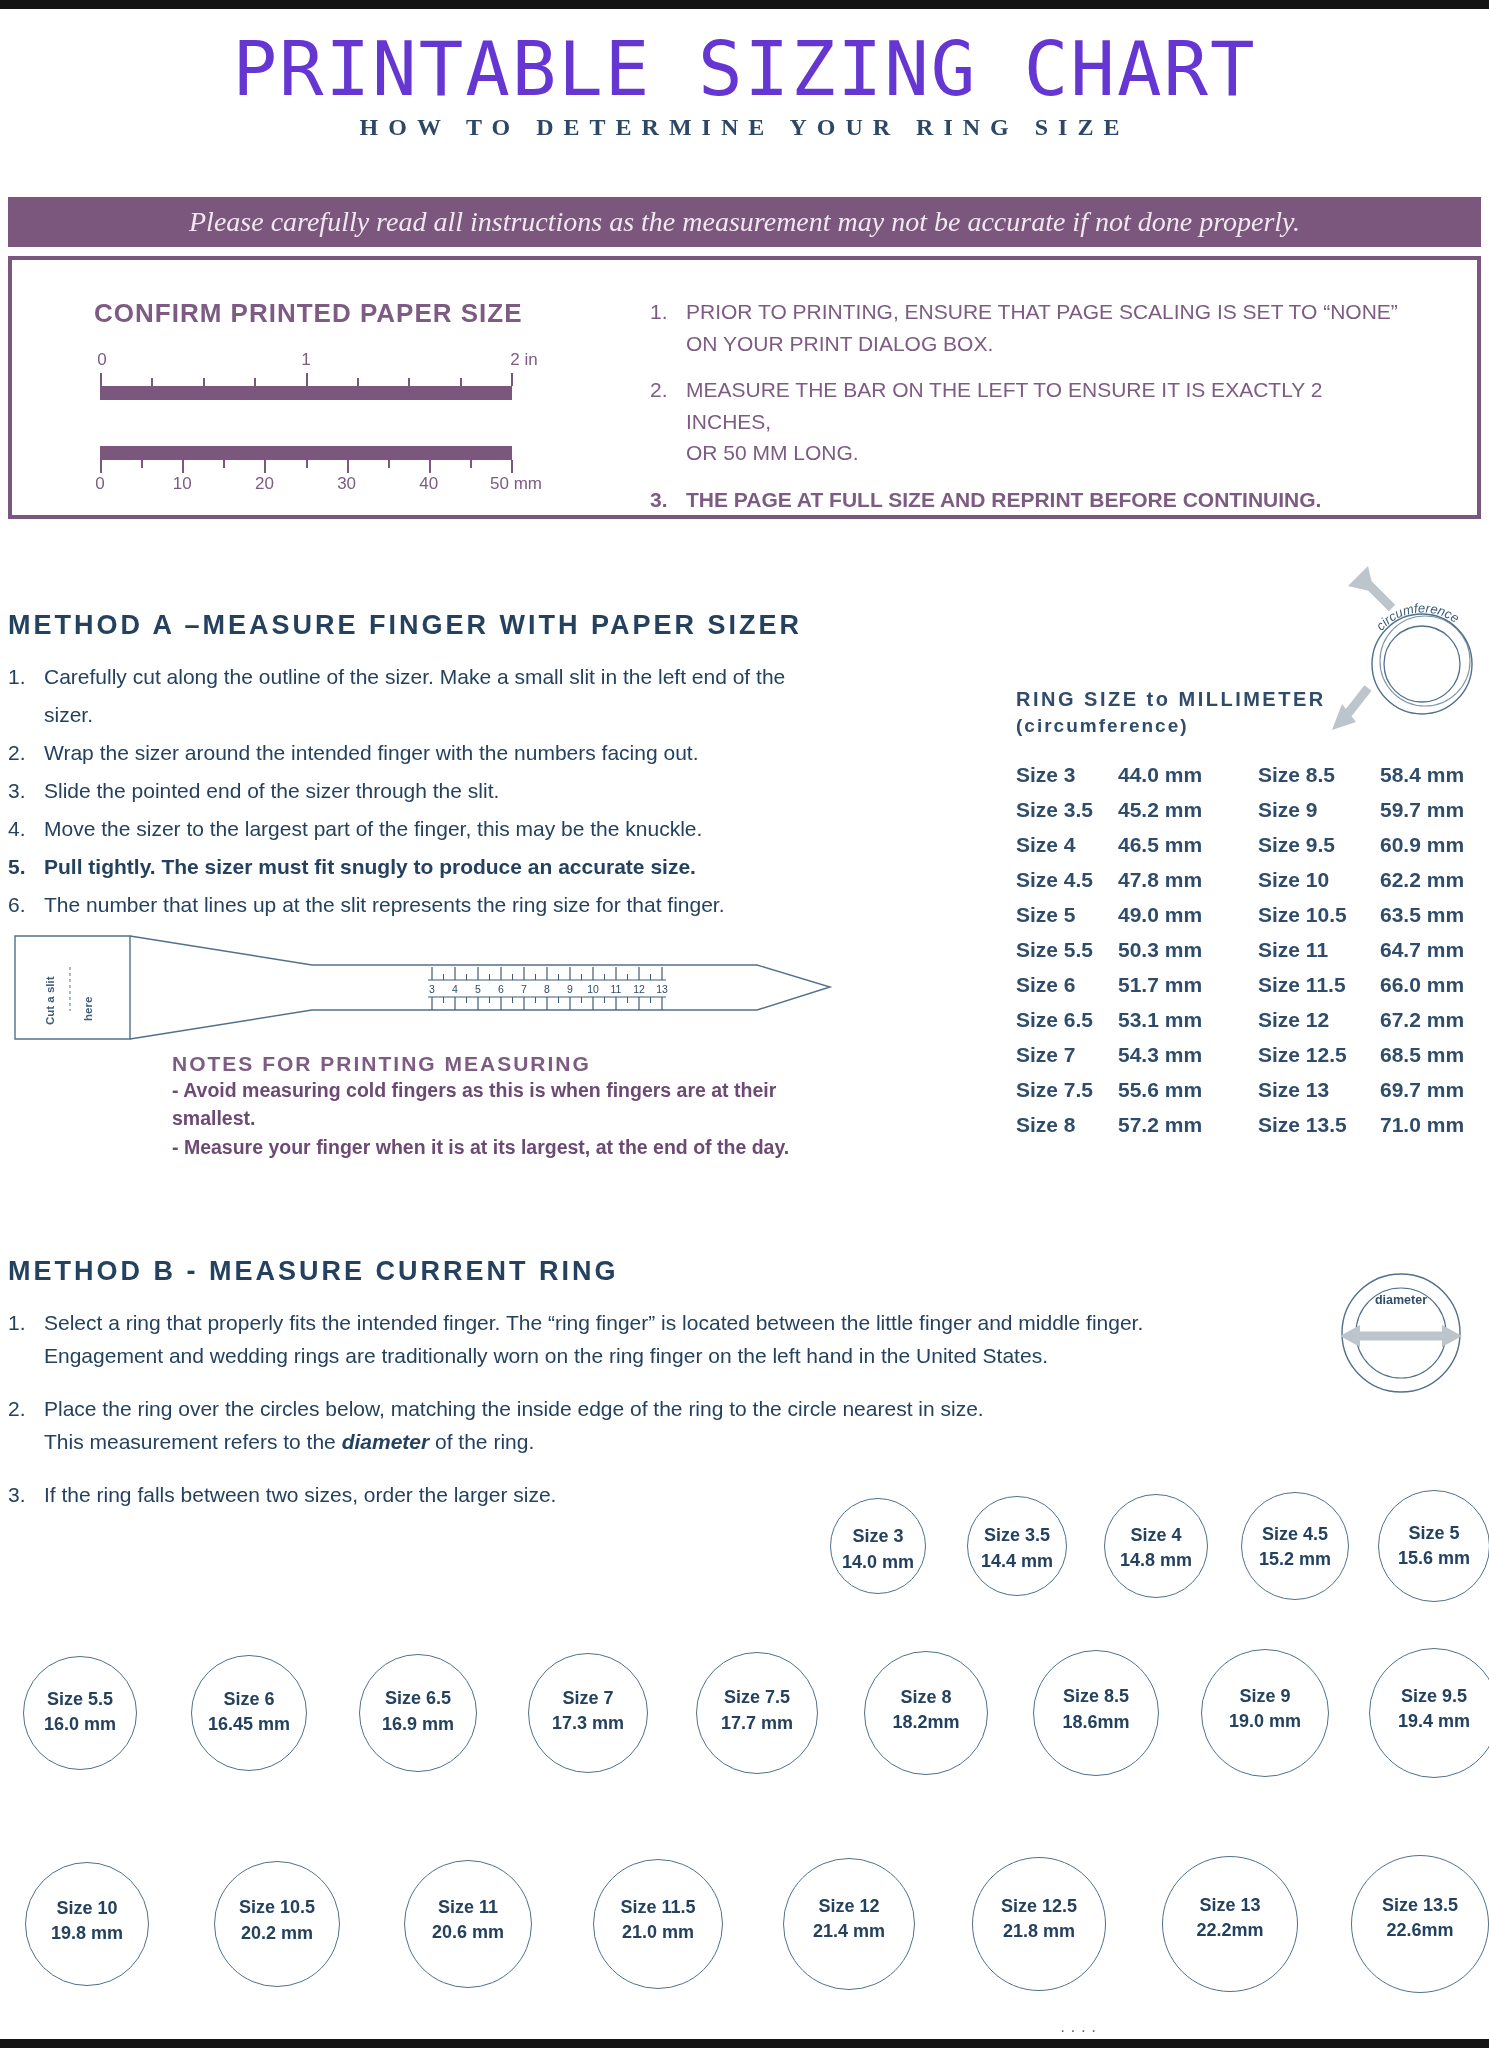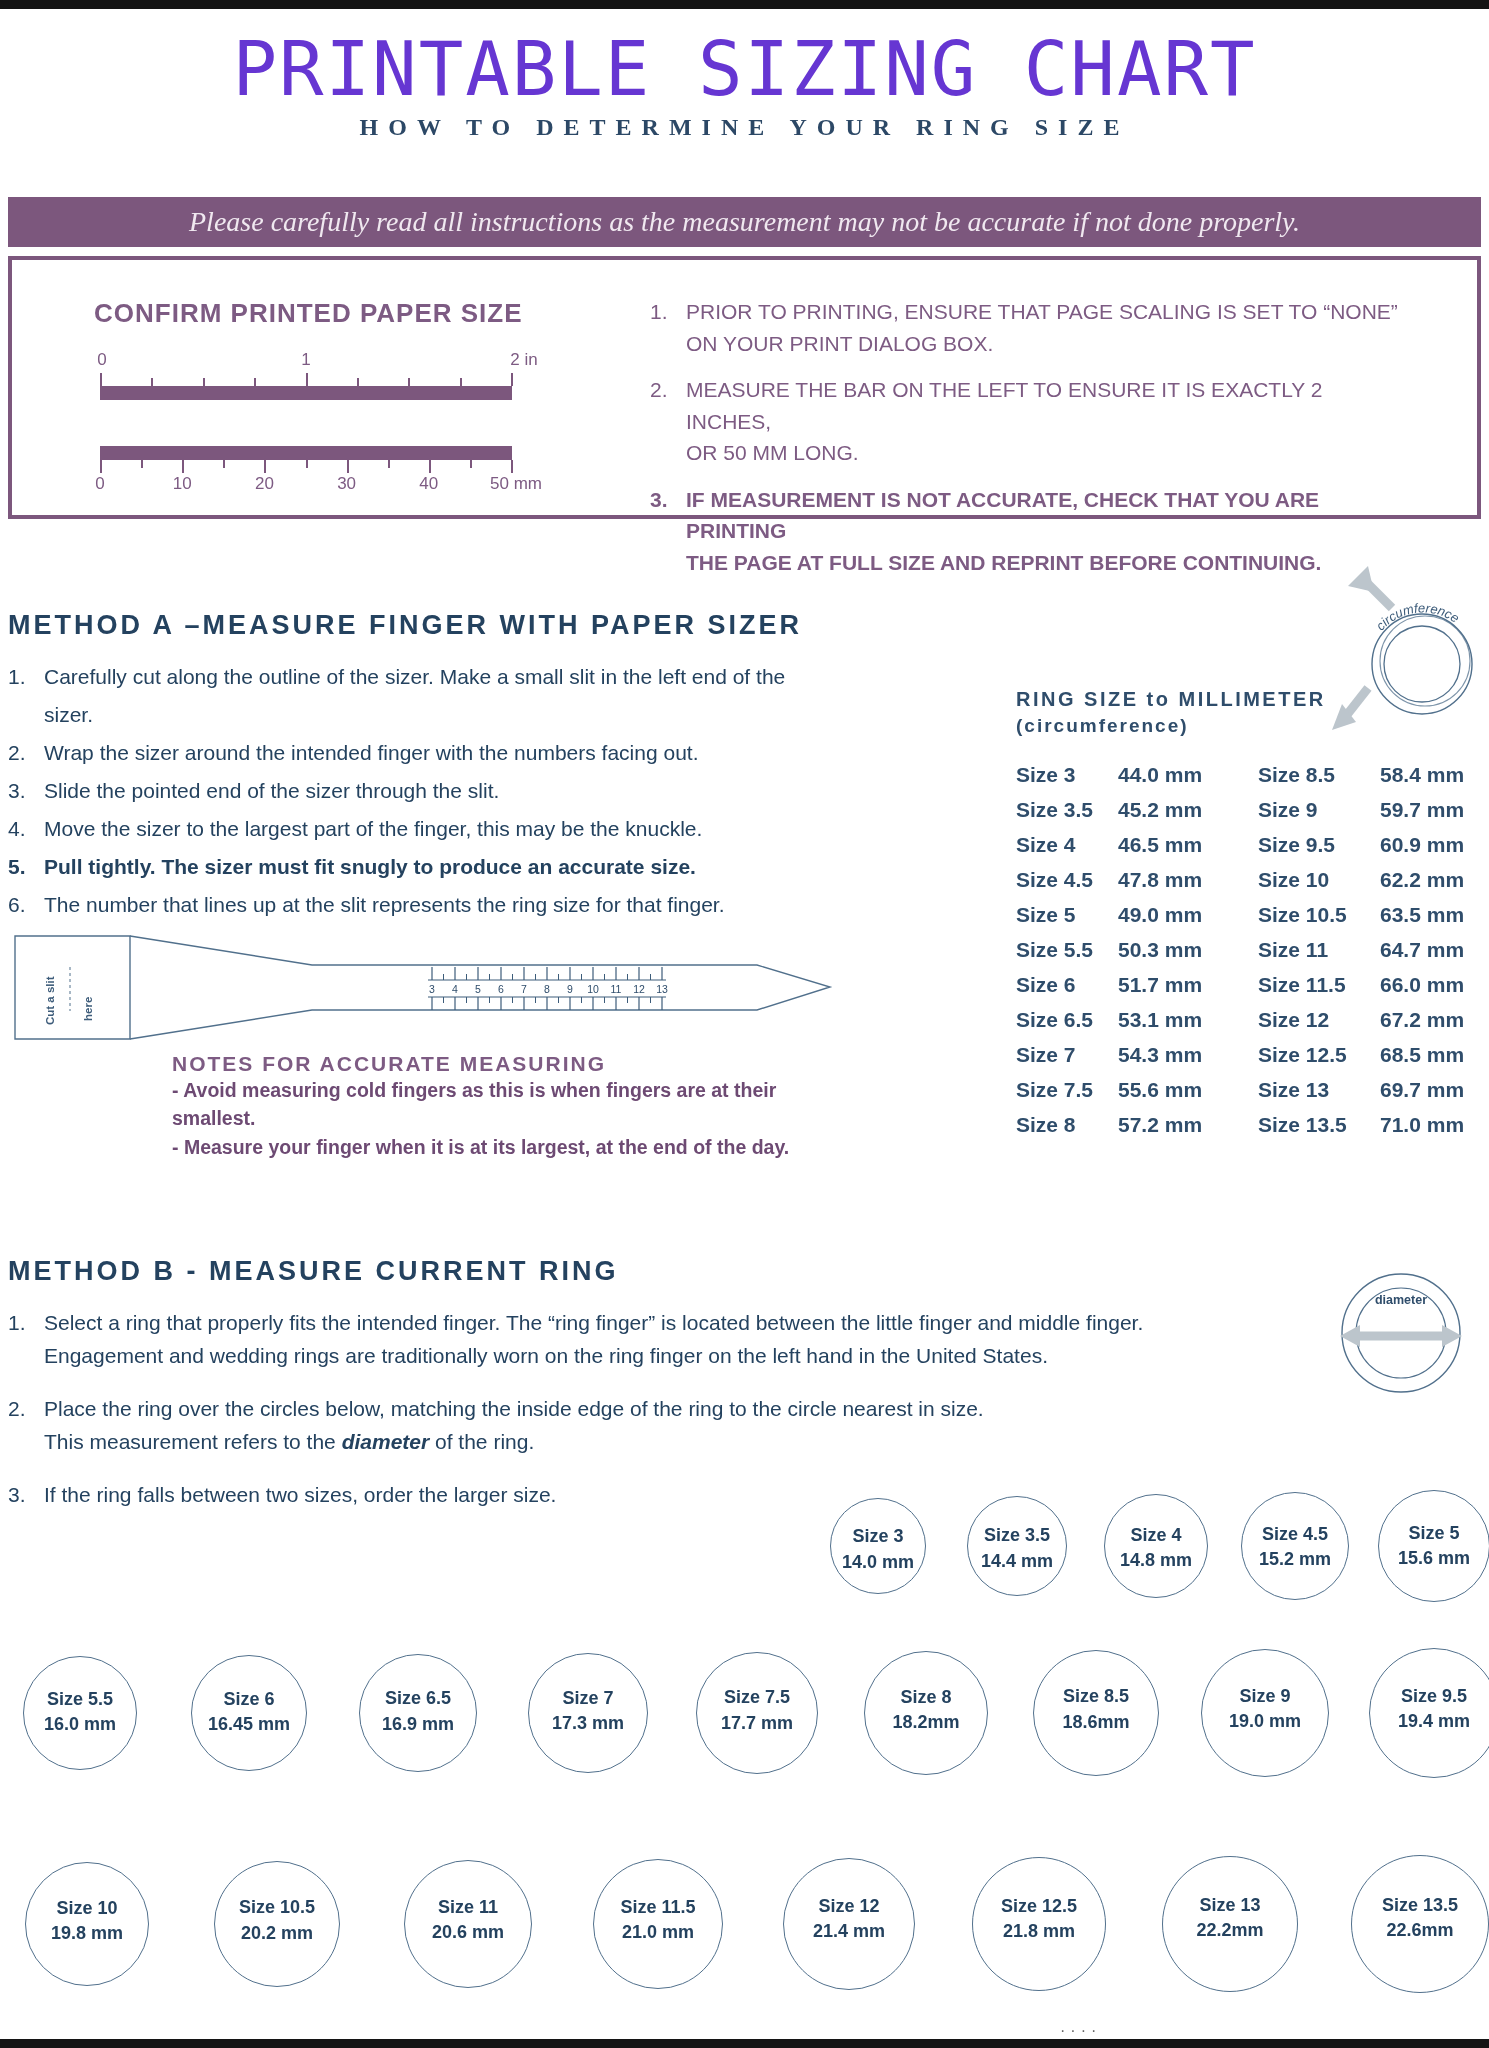--- a/index.html
+++ b/index.html
@@ -158,21 +158,20 @@
         <div class="cstep">
           <span class="num">2.</span>
           <div class="lines">
             <div>MEASURE THE BAR ON THE LEFT TO ENSURE IT IS EXACTLY 2 INCHES,</div>
             <div>OR 50 MM LONG.</div>
           </div>
         </div>
         <div class="cstep bold">
           <span class="num">3.</span>
           <div class="lines">
-            <div>IF MEASUREMENT IS NOT ACCURATE, CHECK THAT YOU ARE PRINTING</div>
             <div>THE PAGE AT FULL SIZE AND REPRINT BEFORE CONTINUING.</div>
           </div>
         </div>
       </div>
   </div>
 
   <svg class="abs" style="left:1330px;top:562px;" width="158" height="190" viewBox="0 0 158 190">
     <path d="M62,46 L34,18" stroke="#bcc5cc" stroke-width="9" fill="none"></path>
     <polygon points="38,4 18,24 44,30" fill="#bcc5cc"></polygon>
     <path d="M38,126 L16,154" stroke="#bcc5cc" stroke-width="9" fill="none"></path>
@@ -329,21 +328,21 @@
         <line x1="638.5" y1="41" x2="638.5" y2="47" stroke="#3d5c7a" stroke-width="1"></line>
         <line x1="638.5" y1="64" x2="638.5" y2="70" stroke="#3d5c7a" stroke-width="1"></line>
         <text x="627" y="59.5" text-anchor="middle" font-size="10.5" fill="#2f4d6b">12</text>
         <line x1="650" y1="34" x2="650" y2="47" stroke="#3d5c7a" stroke-width="1.2"></line>
         <line x1="650" y1="64" x2="650" y2="77" stroke="#3d5c7a" stroke-width="1.2"></line>
         <text x="650" y="59.5" text-anchor="middle" font-size="10.5" fill="#2f4d6b">13</text>
       </g>
   </svg>
 
   <div class="abs notes">
-    <div class="nh">NOTES FOR ACCURATE MEASURING</div>
+    <div class="nh">NOTES FOR PRINTING MEASURING</div>
     <div class="nline">- Avoid measuring cold fingers as this is when fingers are at their smallest.</div>
     <div class="nline">- Measure your finger when it is at its largest, at the end of the day.</div>
   </div>
 
   <div class="abs section-heading" style="left:8px;top:1256px;">METHOD B - MEASURE CURRENT RING</div>
 
   <div class="abs method-b-steps" id="method-b-steps">
       <div class="bstep">
         <span class="num">1.</span>
         <div class="lines">

